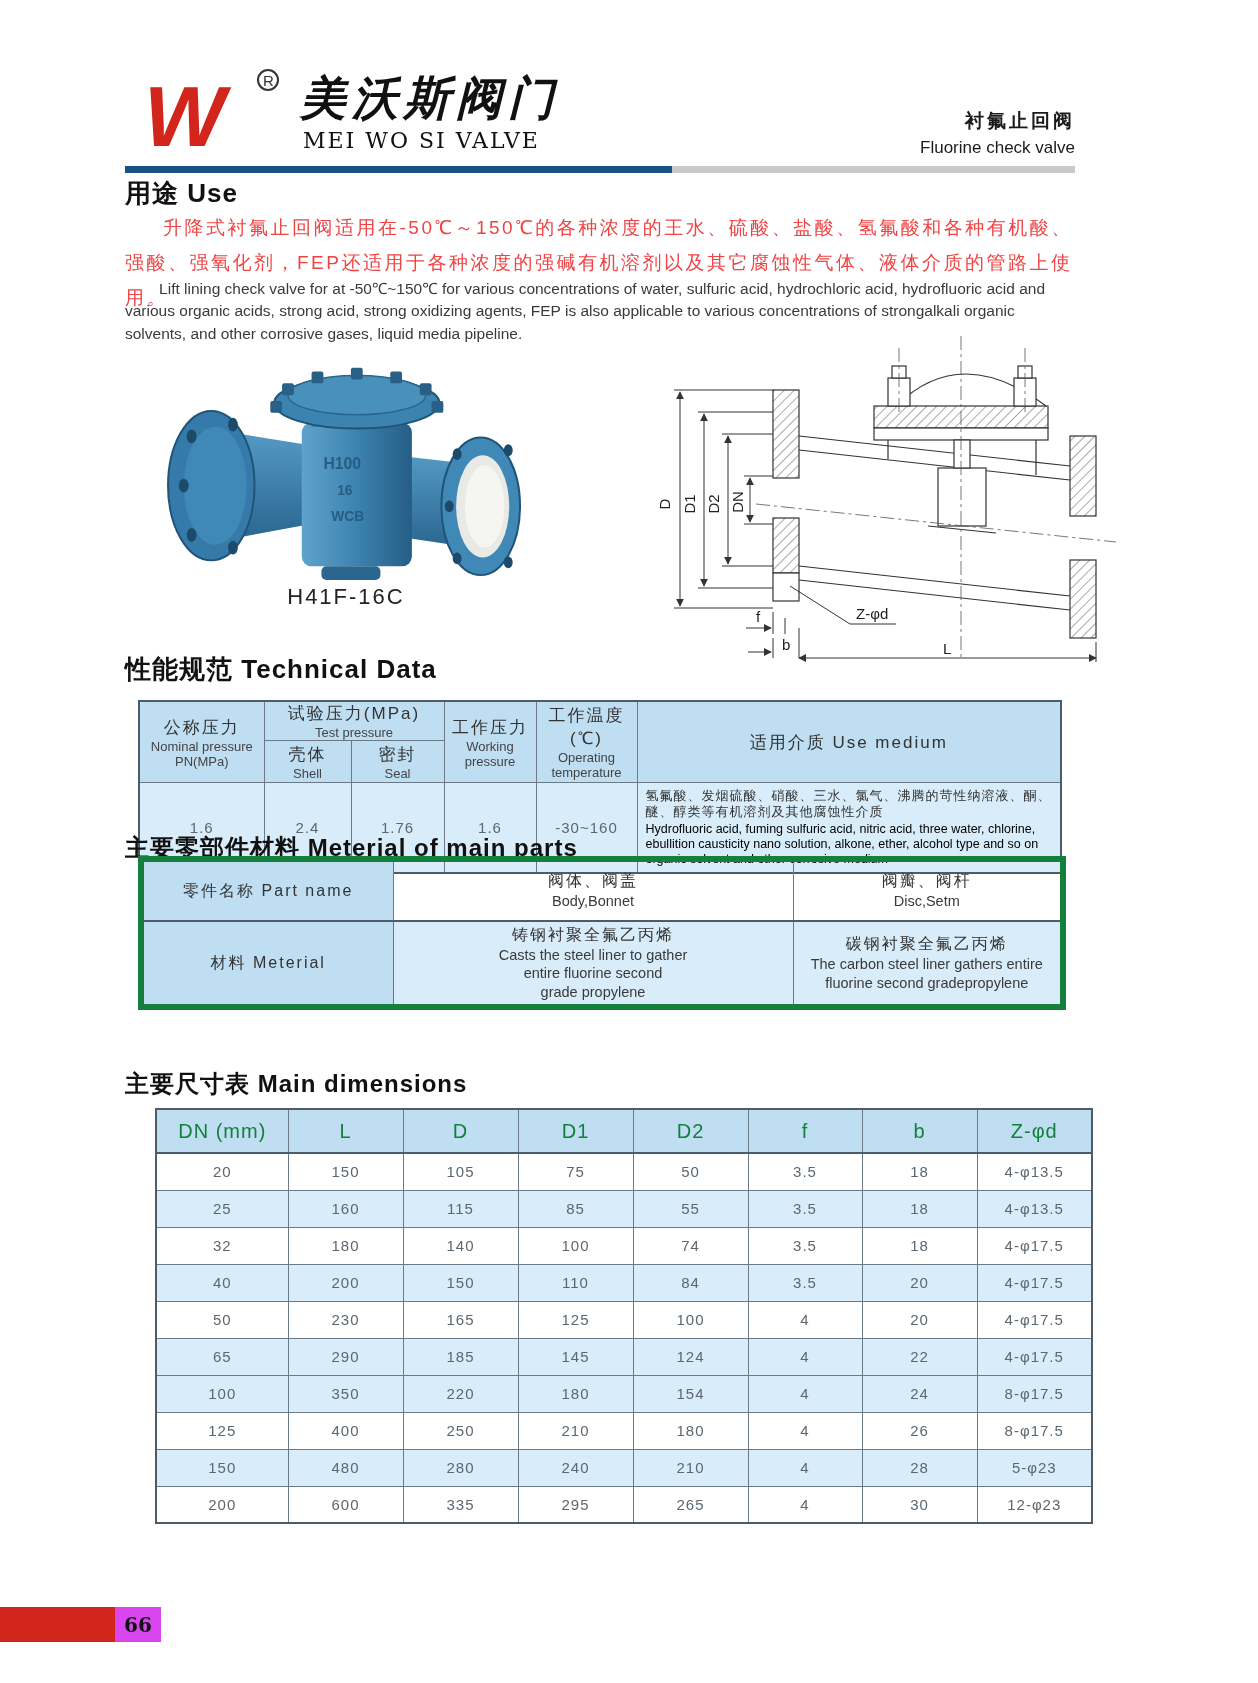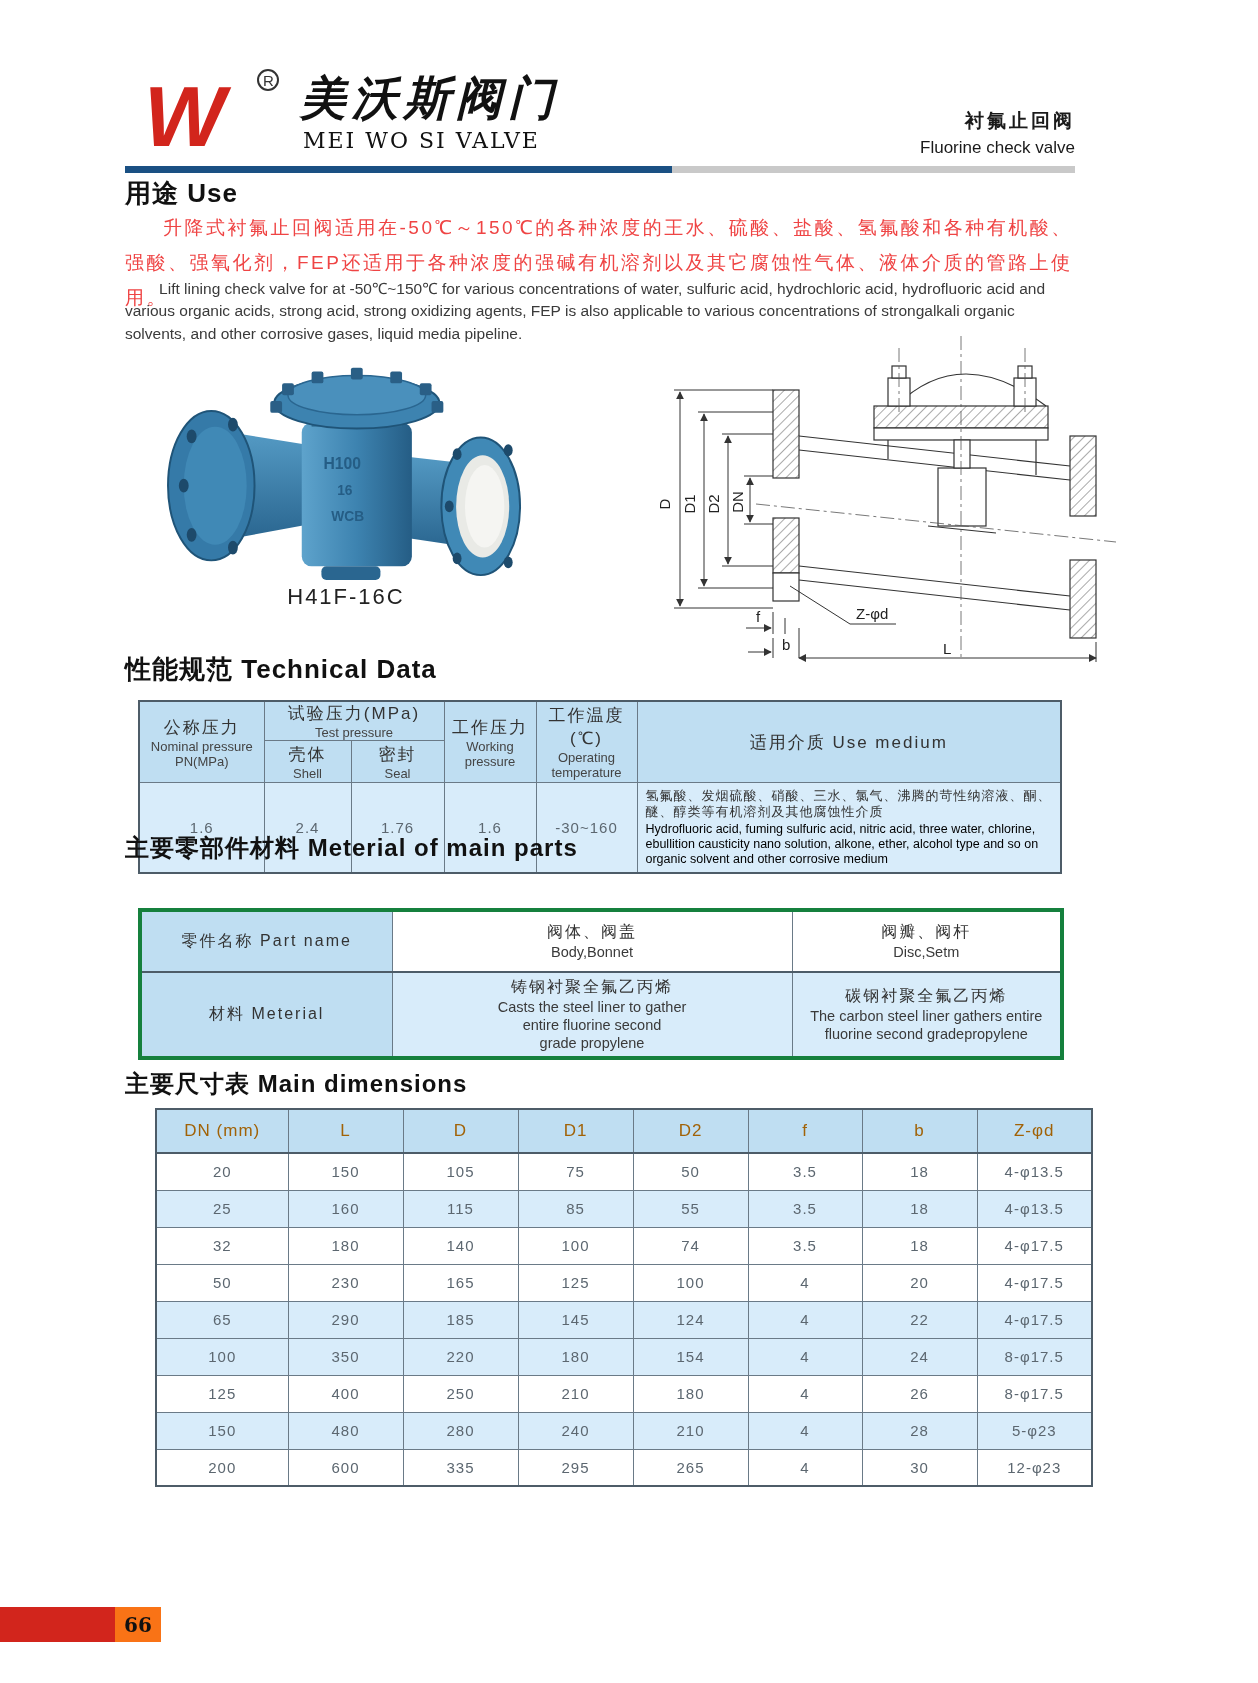--- a/index.html
+++ b/index.html
@@ -36,34 +36,34 @@
   .num { font-size:15px; color:#5c6770; letter-spacing:1px; }
 
   
   .tech-table { position:absolute; left:138px; top:700px; width:922px; border:2px solid #4d5c68; }
   .tech-table th { text-align:center; }
   .tech-table .medium-cell { text-align:left; padding:4px 8px; }
   .med-cn { font-size:13px; color:#333; letter-spacing:1px; line-height:1.25; }
   .med-en { font-size:12.5px; color:#000000; line-height:1.2; margin-top:1px; }
 
   
-  .mat-table { position:absolute; left:138px; top:908px; width:922px; border:4px solid #15803d;padding-left:24px; }
+  .mat-table { position:absolute; left:138px; top:856px; width:922px; border:6px solid #15803d;padding-left:24px; }
   .mat-table td, .mat-table th { text-align:center; }
   .mat-cn { font-size:16px; color:#333; letter-spacing:2px; }
   .mat-en { font-size:14.5px; color:#3a3a3a; line-height:1.25; }
 
   
   .dim-table { position:absolute; left:155px; top:1108px; width:936px; border:2px solid #4d5c68; }
-  .dim-table th { height:44px; font-size:17px; color:#a16207; font-weight:normal; letter-spacing:1px; border-bottom:2px solid #4d5c68; }
+  .dim-table th { height:44px; font-size:20px; color:#15803d; font-weight:normal; letter-spacing:1px; border-bottom:2px solid #4d5c68; }
   .dim-table td { height:37px; text-align:center; font-size:15px; color:#5c6770; letter-spacing:1px; }
   .dim-table tr { border-bottom:1.5px solid #5d6d7a; }
 
   
   .footer-red { position:absolute; left:0; top:1607px; width:115px; height:35px; background:#d2251c; }
-  .footer-gray { position:absolute; left:115px; top:1607px; width:46px; height:35px; background:#f97316; display:flex; align-items:center; justify-content:center; }
+  .footer-gray { position:absolute; left:115px; top:1607px; width:46px; height:35px; background:#d946ef; display:flex; align-items:center; justify-content:center; }
   .footer-num { font-family:"DejaVu Serif", serif; font-weight:bold; font-size:20px; color:#111; }
 
   svg text { font-family:"Liberation Sans", sans-serif; }
 </style>
 </head>
 <body>
 
 <div class="page">
 
   <svg class="logo-mark" viewBox="0 0 150 100">
@@ -367,20 +367,30 @@
         <tr>
           <td>32</td>
           <td>180</td>
           <td>140</td>
           <td>100</td>
           <td>74</td>
           <td>3.5</td>
           <td>18</td>
           <td>4-φ17.5</td>
         </tr>
+        <tr class="row-blue">
+          <td>40</td>
+          <td>200</td>
+          <td>150</td>
+          <td>110</td>
+          <td>84</td>
+          <td>3.5</td>
+          <td>20</td>
+          <td>4-φ17.5</td>
+        </tr>
         <tr>
           <td>50</td>
           <td>230</td>
           <td>165</td>
           <td>125</td>
           <td>100</td>
           <td>4</td>
           <td>20</td>
           <td>4-φ17.5</td>
         </tr>

